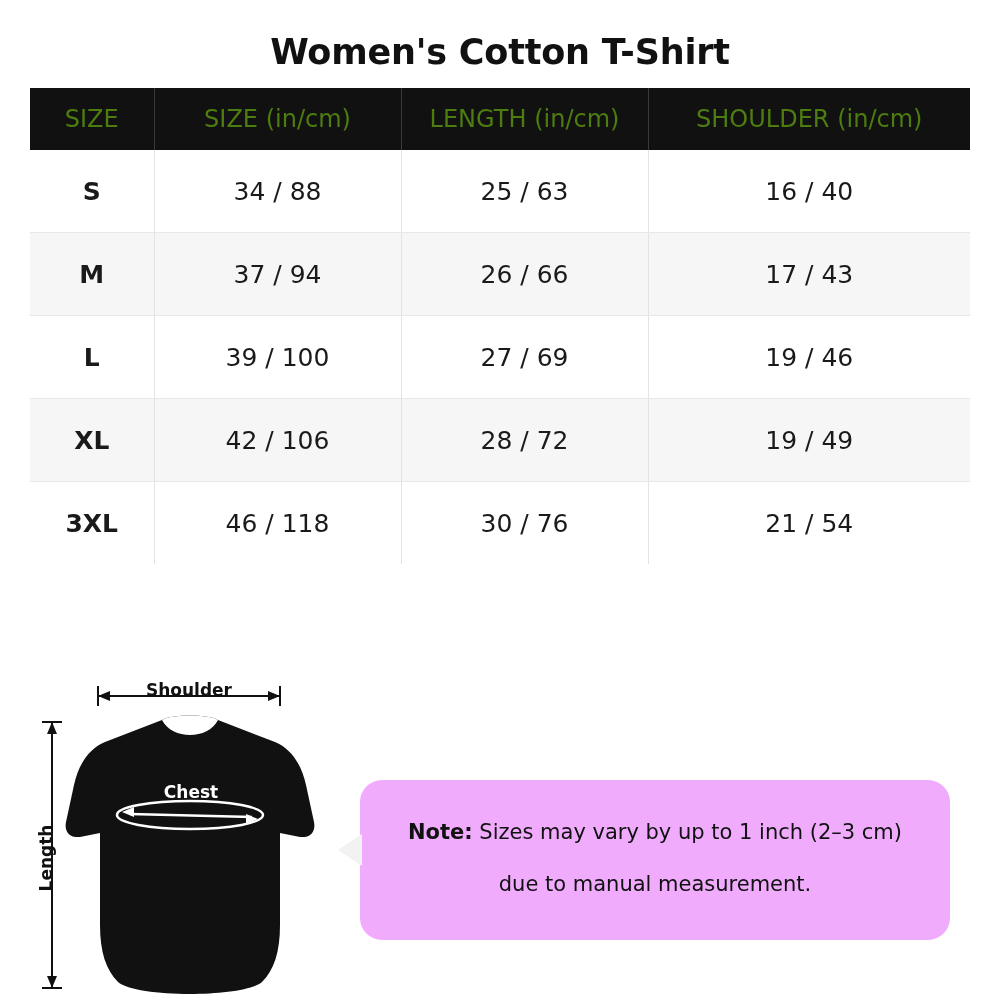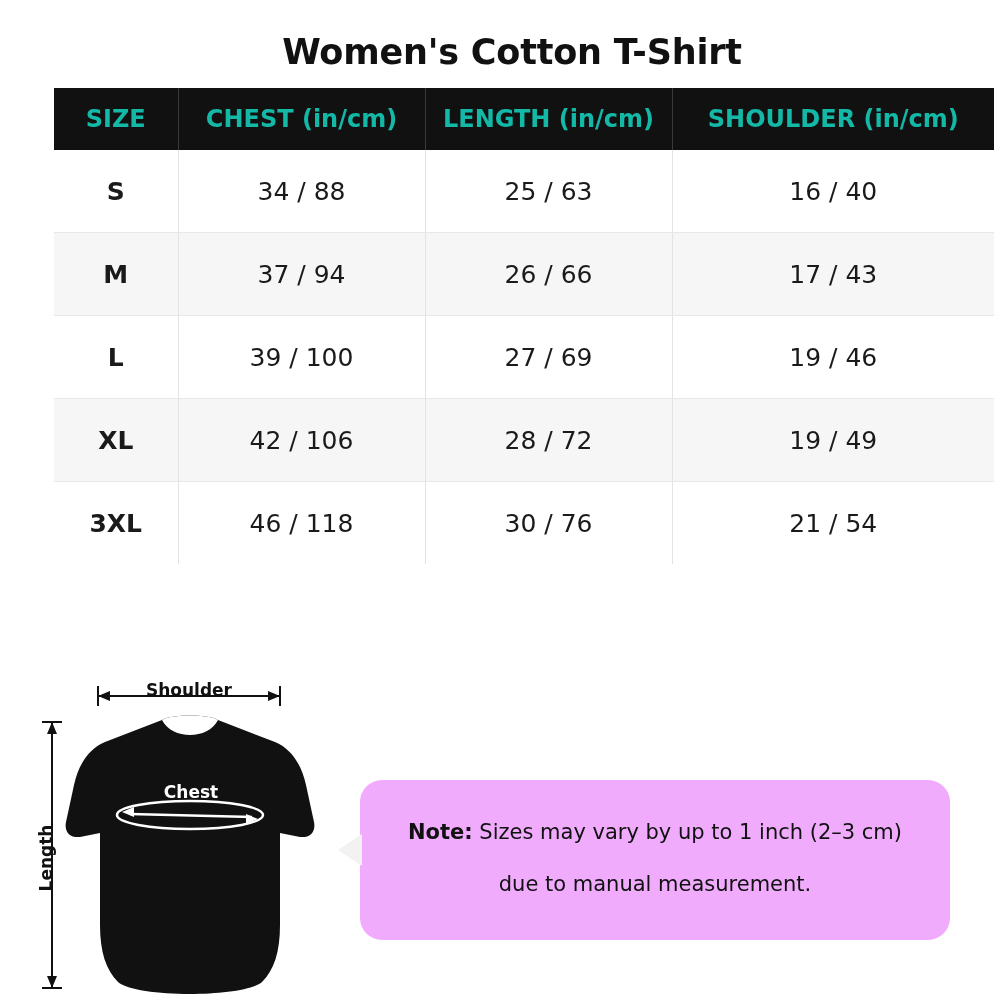--- a/index.html
+++ b/index.html
@@ -14,21 +14,20 @@
     color: #111111;
     position: relative;
     overflow: hidden;
   }
 
   .page {
     width: 1000px;
     height: 1000px;
     position: relative;
     box-sizing: border-box;
-    padding-left: 24px;
   }
 
   
   .title {
     text-align: center;
     font-size: 35px;
     font-weight: bold;
     letter-spacing: -0.2px;
     color: #111111;
     padding-top: 32px;
@@ -39,23 +38,23 @@
   .table-wrap {
     margin: 0 30px;
   }
   table.size-table {
     width: 940px;
     border-collapse: collapse;
     table-layout: fixed;
   }
   table.size-table th {
     background: #111111;
-    color: #14b8a6;
+    color: #4d7c0f;
     font-size: 24px;
-    font-weight: bold;
+    font-weight: normal;
     height: 60px;
     text-align: center;
     border-right: 1px solid #3a3a3a;
     white-space: nowrap;
     margin-top: 32px;
   }
   table.size-table th:last-child {
     border-right: none;
   }
   table.size-table td {
@@ -147,21 +146,21 @@
     <table class="size-table">
       <colgroup>
         <col class="c-size">
         <col class="c-chest">
         <col class="c-length">
         <col class="c-shoulder">
       </colgroup>
       <thead>
         <tr>
           <th>SIZE</th>
-          <th>CHEST (in/cm)</th>
+          <th>SIZE (in/cm)</th>
           <th>LENGTH (in/cm)</th>
           <th>SHOULDER (in/cm)</th>
         </tr>
       </thead>
       <tbody>
         <tr>
           <td class="size-cell">S</td>
           <td>34 / 88</td>
           <td>25 / 63</td>
           <td>16 / 40</td>

